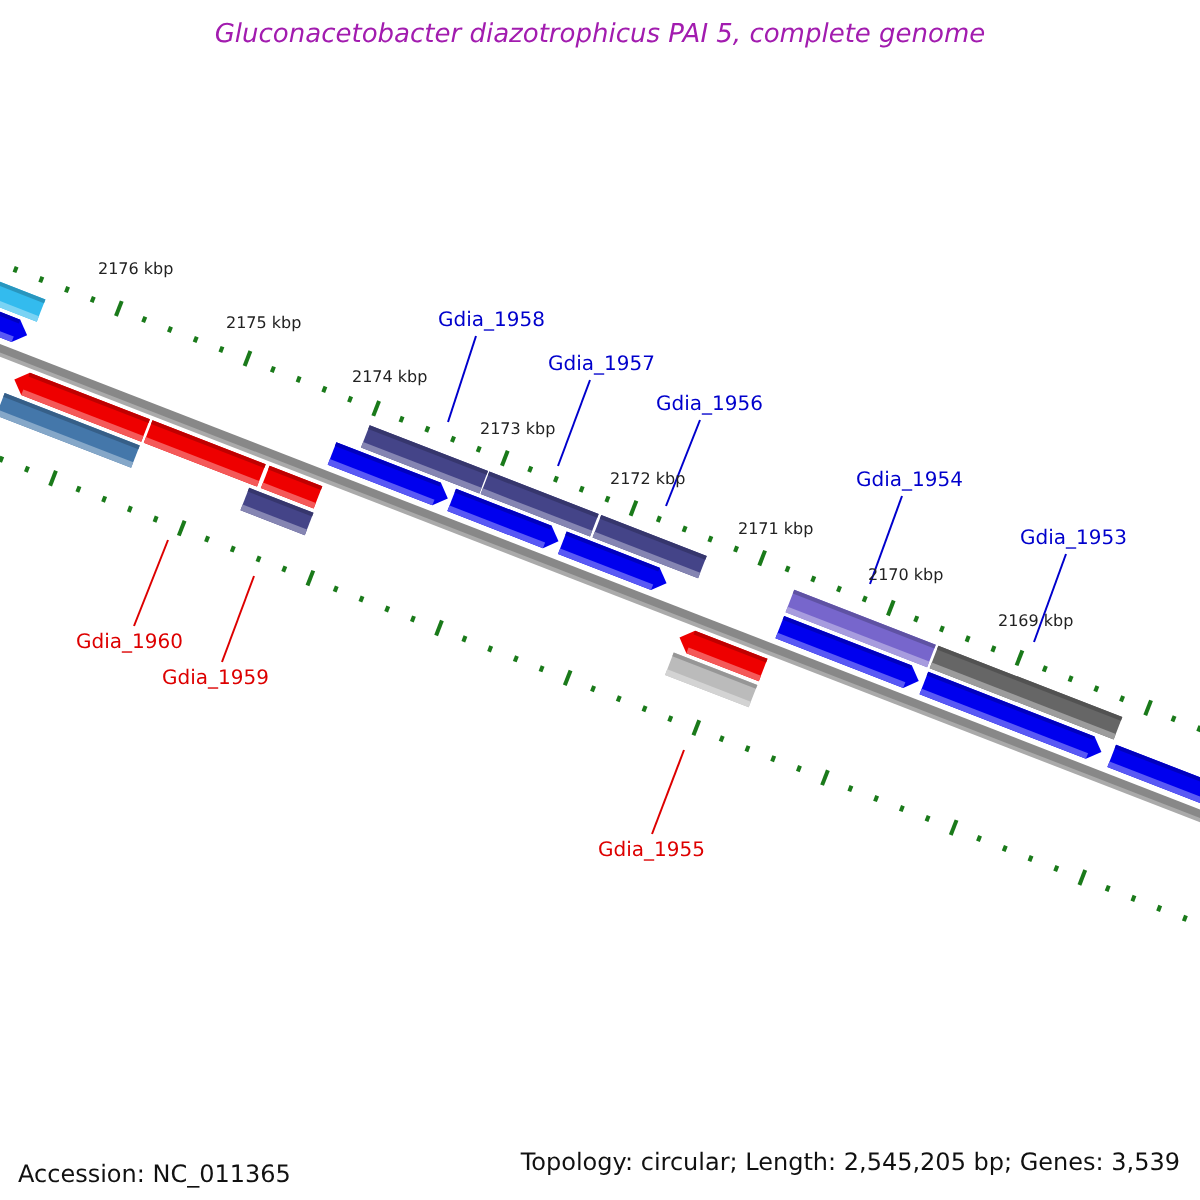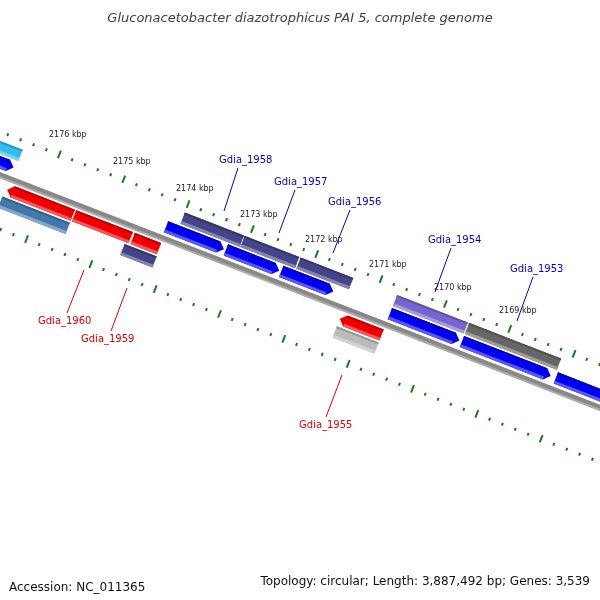--- a/index.html
+++ b/index.html
@@ -1,17 +1,17 @@
 <!DOCTYPE html>
 <html><head>
 <meta charset="utf-8">
 <style>
   html,body{margin:0;padding:0;background:#fff;}
   body{width:600px;height:600px;position:relative;overflow:hidden;font-family:"DejaVu Sans",sans-serif;}
-  #title{position:absolute;top:10px;left:0;width:600px;text-align:center;font-style:italic;font-size:13px;color:#404040;font-family:"DejaVu Sans",sans-serif;}
+  #title{position:absolute;top:10px;left:0;width:600px;text-align:center;font-style:italic;font-size:13px;color:#a21caf;font-family:"DejaVu Sans",sans-serif;}
   #footer-left{position:absolute;left:9px;top:580px;font-size:12px;color:#111;}
   #footer-right{position:absolute;right:10px;top:574px;font-size:12px;color:#111;}
   svg{position:absolute;left:0;top:0;}
   .tick-label{font-size:8px;fill:#222;font-family:"DejaVu Sans",sans-serif;}
   .gene-label{font-size:10px;font-family:"DejaVu Sans",sans-serif;}
 </style>
 </head>
 <body>
 
 <div id="title">Gluconacetobacter diazotrophicus PAI 5, complete genome</div>
@@ -260,13 +260,13 @@
   <text class="tick-label" x="113" y="164">2175 kbp</text>
   <text class="tick-label" x="176" y="191">2174 kbp</text>
   <text class="tick-label" x="240" y="217">2173 kbp</text>
   <text class="tick-label" x="305" y="242">2172 kbp</text>
   <text class="tick-label" x="369" y="267">2171 kbp</text>
   <text class="tick-label" x="434" y="290">2170 kbp</text>
   <text class="tick-label" x="499" y="313">2169 kbp</text>
 </svg>
 
 <div id="footer-left">Accession: NC_011365</div>
-<div id="footer-right">Topology: circular; Length: 3,887,492 bp; Genes: 3,539</div>
+<div id="footer-right">Topology: circular; Length: 2,545,205 bp; Genes: 3,539</div>
 
 </body></html>

